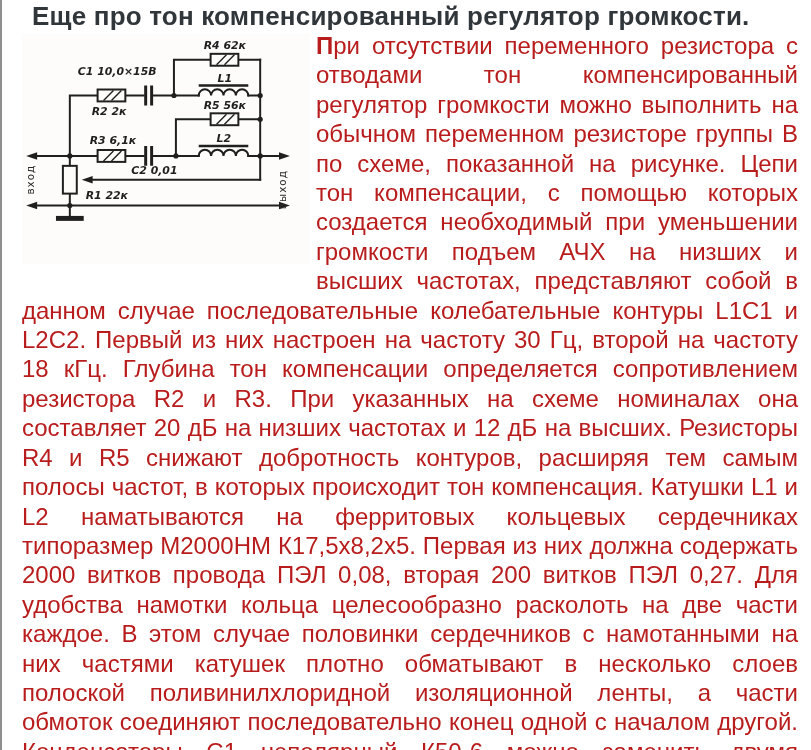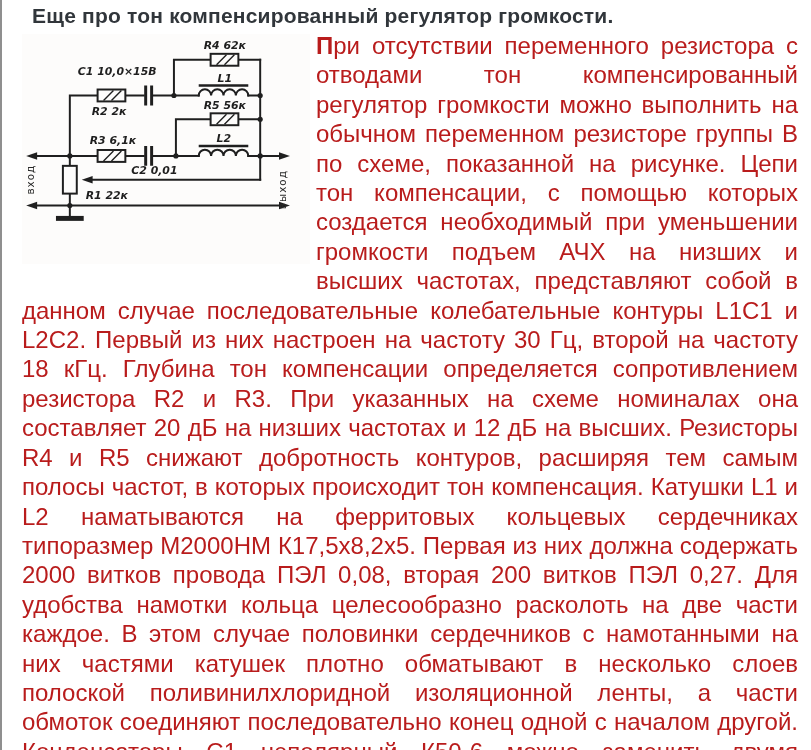--- a/index.html
+++ b/index.html
@@ -9,21 +9,21 @@
     font-family: "Liberation Sans", "DejaVu Sans", sans-serif;
   }
   .page {
     box-sizing: border-box;
     width: 811px; height: 750px;
     border-left: 2px solid #8f8f8f;
     padding: 4px 13px 0 20px;
   }
   h1.title {
     margin: 0 0 3px 10px;
-    font-size: 21px;
+    font-size: 26px;
     line-height: 24px;
     font-weight: 700;
     color: #31363b;
     letter-spacing: .2px;
   }
   .figure {
     float: left;
     width: 288px; height: 230px;
     margin: 3px 6px 6px 0;
     background: #fdfcfb;

